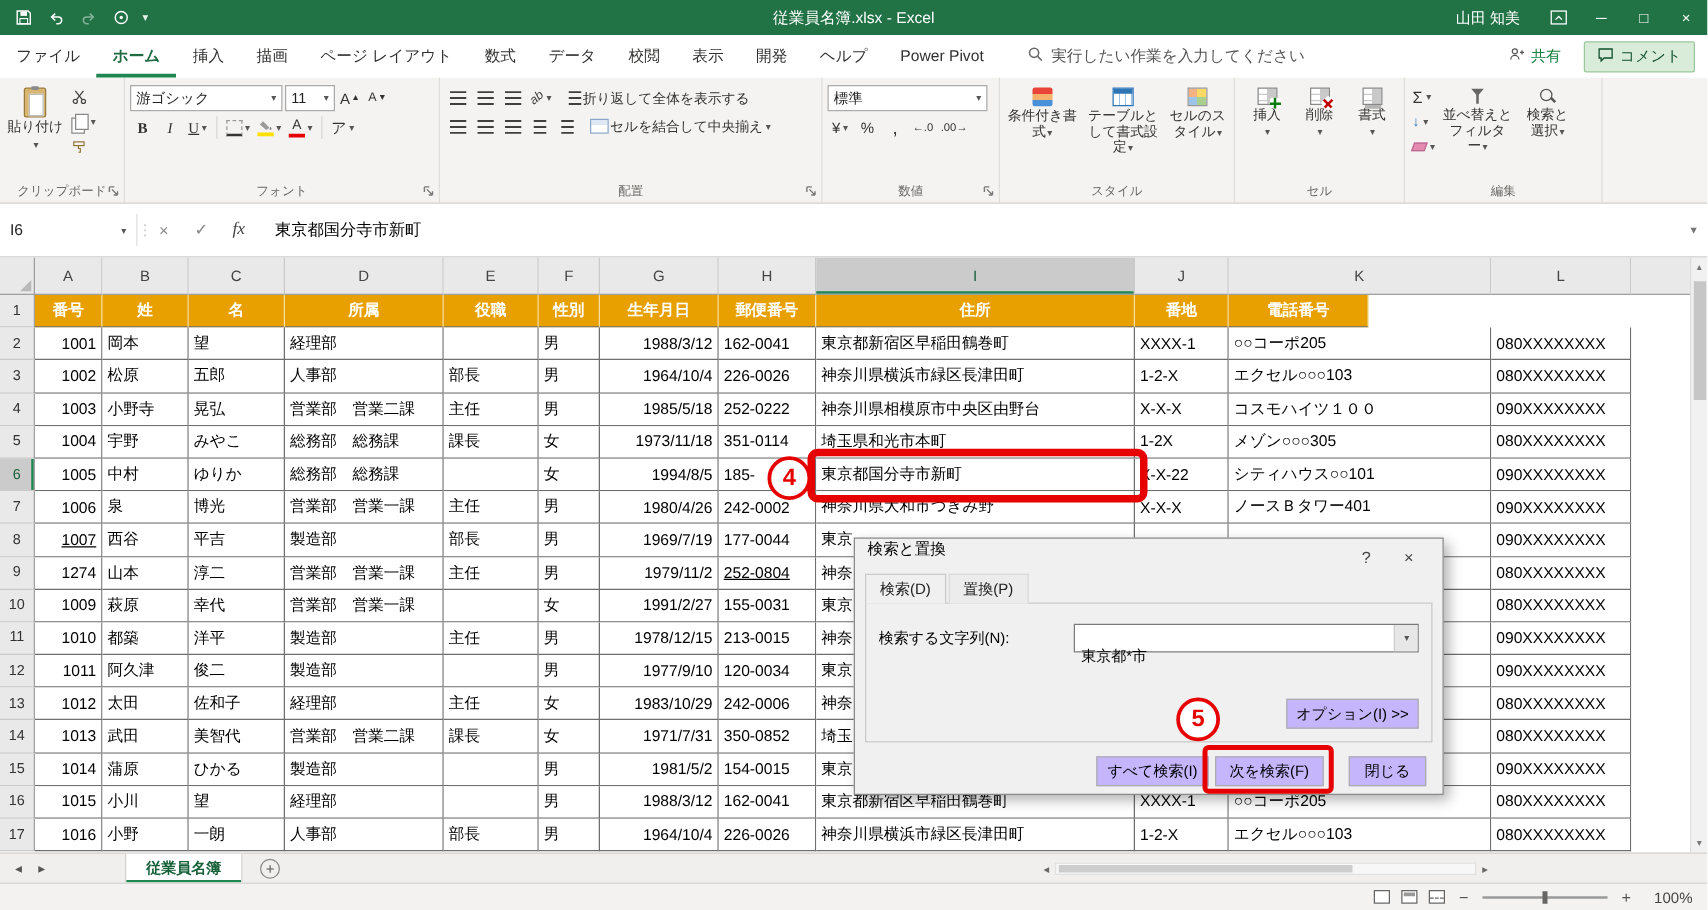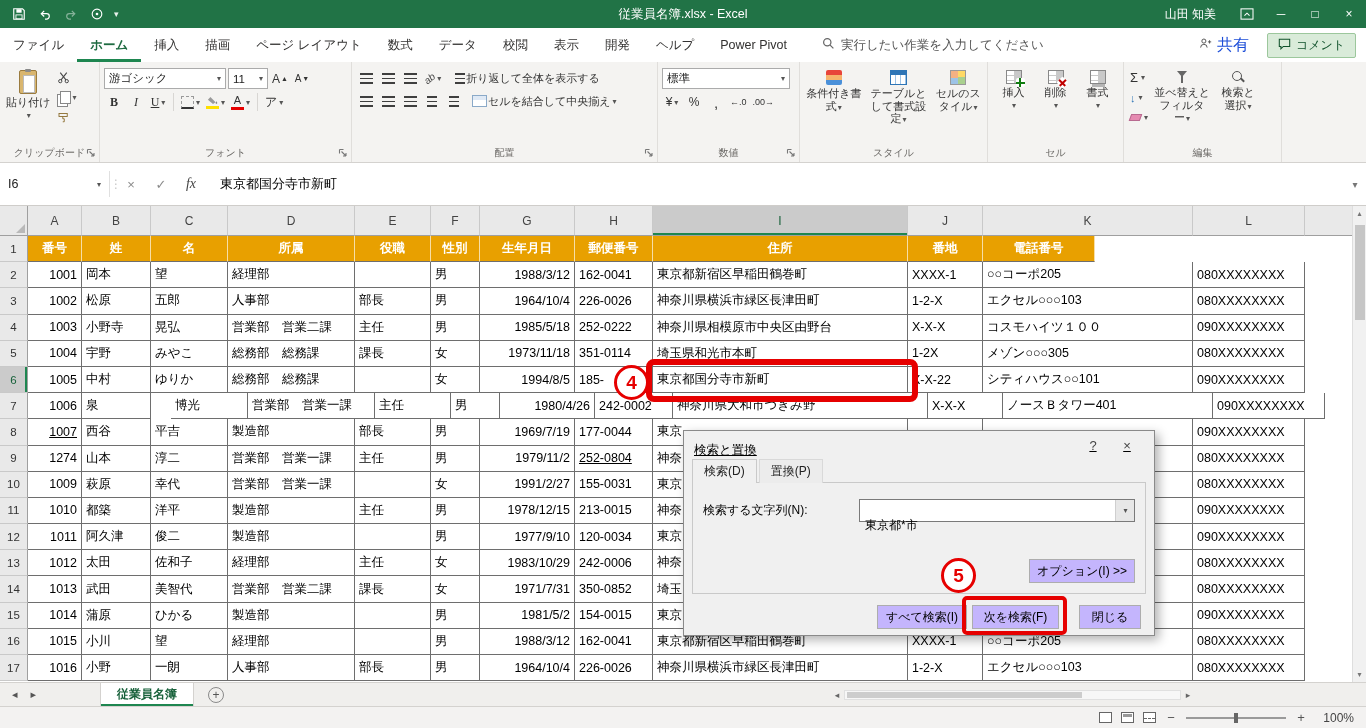--- a/index.html
+++ b/index.html
@@ -16,21 +16,21 @@
 .tb-right{margin-left:auto;display:flex;align-items:center;height:100%;}
 .tb-user{padding:0 14px;font-size:12px;}
 .wbtn{width:34px;height:100%;display:flex;align-items:center;justify-content:center;font-size:12px;color:#fff;}
 
 
 .tabrow{position:absolute;top:28px;width:100%;height:34px;background:#fff;display:flex;align-items:stretch;z-index:9;}
 .rtab{padding:0 13px;display:flex;align-items:center;font-size:12.5px;color:#323130;white-space:nowrap;}
 .rtab.active{color:#1E6B41;font-weight:bold;box-shadow:inset 0 -3px 0 #1E8650;}
 .tellme{display:flex;align-items:center;gap:6px;margin-left:22px;color:#555;font-size:12.5px;white-space:nowrap;}
 .tabrow-right{margin-left:auto;display:flex;align-items:center;gap:10px;padding-right:10px;}
-.sharebtn{display:flex;align-items:center;gap:5px;color:#1d4ed8;font-size:16px;padding:3px 8px;text-align:right;}
+.sharebtn{display:flex;align-items:center;gap:5px;color:#15803d;font-size:12px;padding:3px 8px;text-align:right;}
 .commentbtn{display:flex;align-items:center;gap:5px;background:#D9EBD9;border:1px solid #9CC79C;color:#10512B;font-size:12px;padding:3px 10px;border-radius:2px;}
 
 
 .ribbon{position:absolute;top:62px;width:100%;height:101px;background:#F4F3F1;border-bottom:1px solid #D4D2CF;display:flex;z-index:8;}
 .rgroup{position:relative;height:100%;border-right:1px solid #E0DEDB;padding:3px 4px 16px;}
 .glabel{position:absolute;bottom:2px;left:0;right:0;text-align:center;font-size:10px;color:#6b6966;white-space:nowrap;}
 .launcher{position:absolute;right:2px;bottom:3px;width:11px;height:11px;display:flex;}
 .grow2{display:flex;align-items:center;gap:2px;margin-top:3px;}
 .mbtn{display:flex;align-items:center;justify-content:center;min-width:20px;height:20px;font-size:12px;color:#333;padding:0 2px;gap:1px;}
 .minibtn{display:flex;align-items:center;gap:2px;height:19px;font-size:11px;color:#333;padding:0 2px;}
@@ -121,21 +121,21 @@
 .sb-ic{width:13px;height:11px;border:1px solid #666;position:relative;background:#fff;}
 .sb-ic.pl::before{content:"";position:absolute;left:1px;right:1px;top:1px;height:3px;background:#999;}
 .sb-ic.pb::before{content:"";position:absolute;left:0;right:0;top:5px;border-top:1px dashed #666;}
 .zbtn{color:#555;font-size:13px;width:12px;text-align:center;}
 .ztrack{width:100px;height:2px;background:#9a9a9a;position:relative;}
 .zthumb{position:absolute;left:48px;top:-4px;width:4px;height:10px;background:#666;}
 .zoomlvl{font-size:12px;color:#444;min-width:38px;text-align:right;}
 
 
 .dialog{position:absolute;left:683px;top:430px;width:472px;height:206px;background:#F0F0F0;border:1px solid #8a8a8a;box-shadow:4px 4px 10px rgba(0,0,0,.3);z-index:50;font-size:12px;color:#000;}
-.dlg-title{height:28px;display:flex;align-items:flex-end;padding:0 10px;font-size:12.5px;text-decoration:underline;}
+.dlg-title{height:28px;display:flex;align-items:flex-start;padding:0 10px;font-size:12.5px;}
 .dlg-titlebtns{margin-left:auto;display:flex;align-items:center;gap:0;}
 .dlg-tbtn{width:34px;height:28px;display:flex;align-items:center;justify-content:center;color:#444;font-size:13px;}
 .dlg-tabs{display:flex;padding:0 8px;position:relative;z-index:2;}
 .dtab{padding:3px 11px;border:1px solid #D9D9D9;border-bottom:none;background:#ECECEC;margin-right:2px;font-size:12px;color:#222;}
 .dtab.active{background:#F0F0F0;position:relative;top:0;z-index:3;border-color:#C9C9C9;}
 .dlg-page{margin:0 8px;border:1px solid #C9C9C9;height:112px;position:relative;margin-top:-1px;background:#F0F0F0;padding:16px 10px 0;}
 .dlg-row{display:flex;align-items:center;}
 .dlg-row label{width:160px;font-size:12px;color:#000;}
 .dcombo{flex:0 0 276px;height:23px;background:#fff;border:1px solid #7A7A7A;display:flex;align-items:center;}
 .dcombo-val{flex:1;padding:0 5px;font-size:12px;white-space:nowrap;overflow:hidden;margin-top:29px;}
@@ -611,21 +611,21 @@
         <div class="c" style="width: 255px;">東京都国分寺市新町</div>
         <div class="c" style="width: 75px;">X-X-22</div>
         <div class="c" style="width: 210px;">シティハウス○○101</div>
         <div class="c" style="width: 112px;">090XXXXXXXX</div>
         <div class="cfill"></div>
       </div>
       <div class="grow">
         <div class="rh">7</div>
         <div class="c r" style="width: 54px;">1006</div>
         <div class="c" style="width: 69px;">泉</div>
-        <div class="c" style="width: 77px; margin-left: 20px;">博光</div>
+        <div class="c" style="width: 77px;">博光</div>
         <div class="c" style="width: 127px;">営業部　営業一課</div>
         <div class="c" style="width: 76px;">主任</div>
         <div class="c" style="width: 49px;">男</div>
         <div class="c r" style="width: 95px;">1980/4/26</div>
         <div class="c" style="width: 78px;">242-0002</div>
         <div class="c" style="width: 255px;">神奈川県大和市つきみ野</div>
         <div class="c" style="width: 75px;">X-X-X</div>
         <div class="c" style="width: 210px;">ノースＢタワー401</div>
         <div class="c" style="width: 112px;">090XXXXXXXX</div>
         <div class="cfill"></div>

